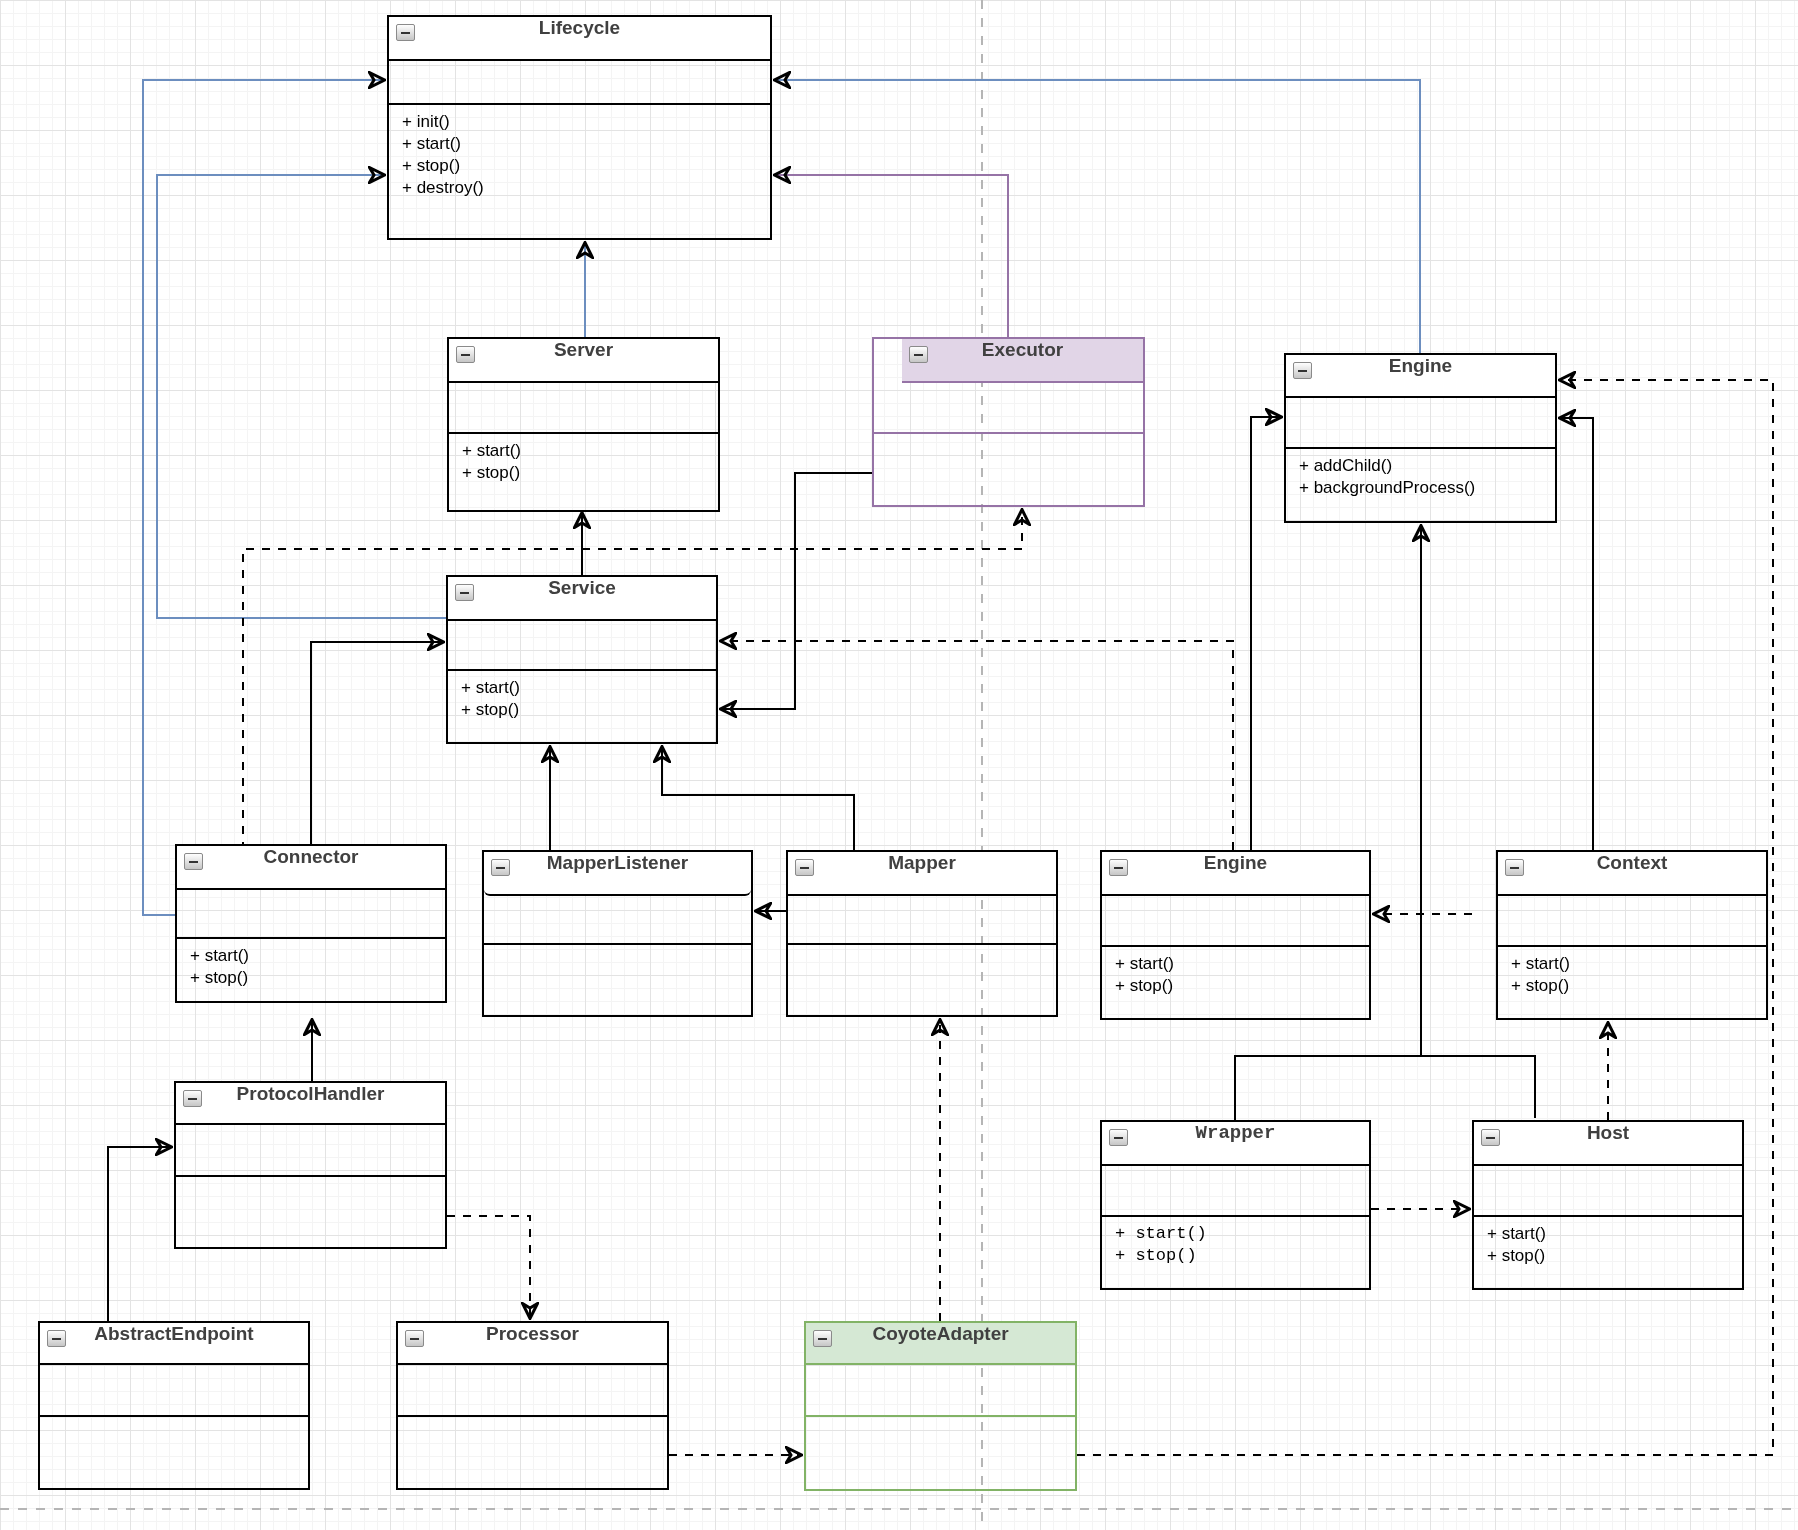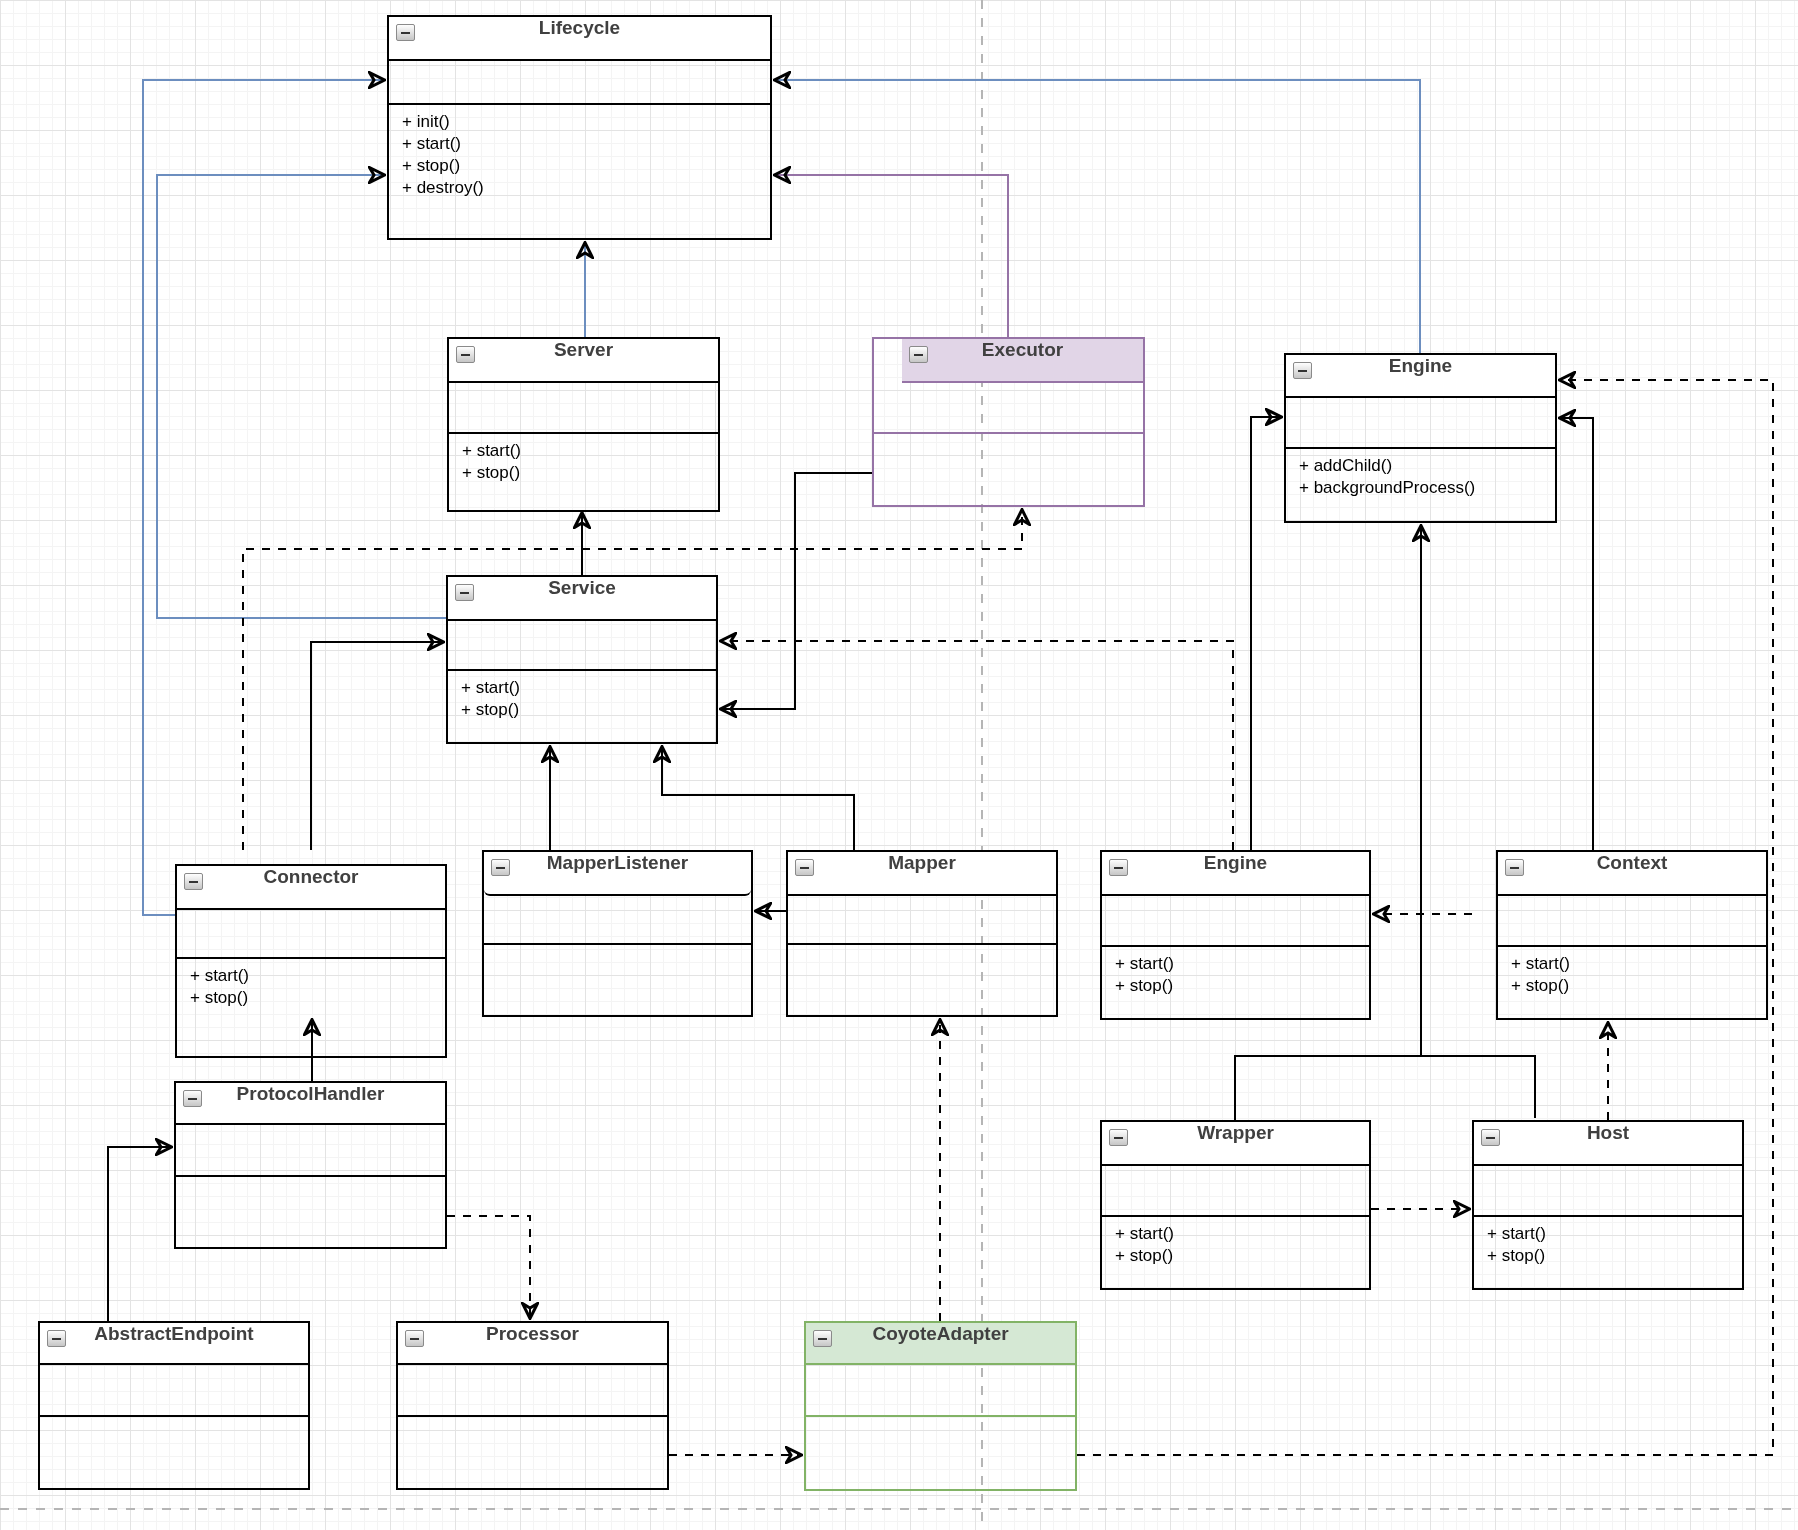--- a/index.html
+++ b/index.html
@@ -169,21 +169,21 @@
       <span class="col"></span>
       <span>Service</span>
     </div>
     <div class="a" style="height:50px;"></div>
     <div class="m">
       <div>+ start()</div>
       <div>+ stop()</div>
     </div>
   </div>
 
-  <div class="uml" style="left:175px;top:864px;width:272px;height:194px;">
+  <div class="uml" style="left:175px;top:844px;width:272px;height:159px;">
     <div class="t" style="height:44px;">
       <span class="col"></span>
       <span>Connector</span>
     </div>
     <div class="a" style="height:49px;"></div>
     <div class="m">
       <div>+ start()</div>
       <div>+ stop()</div>
     </div>
   </div>
@@ -232,21 +232,21 @@
 
   <div class="uml" style="left:174px;top:1081px;width:273px;height:168px;">
     <div class="t" style="height:42px;">
       <span class="col"></span>
       <span>ProtocolHandler</span>
     </div>
     <div class="a" style="height:52px;"></div>
     <div class="m"></div>
   </div>
 
-  <div class="uml" style="left:1100px;top:1120px;width:271px;height:170px;">
+  <div class="uml" style="left:1100px;top:1120px;width:271px;height:170px;font-family:Liberation Mono, monospace;">
     <div class="t" style="height:44px;">
       <span class="col"></span>
       <span>Wrapper</span>
     </div>
     <div class="a" style="height:51px;"></div>
     <div class="m">
       <div>+ start()</div>
       <div>+ stop()</div>
     </div>
   </div>

